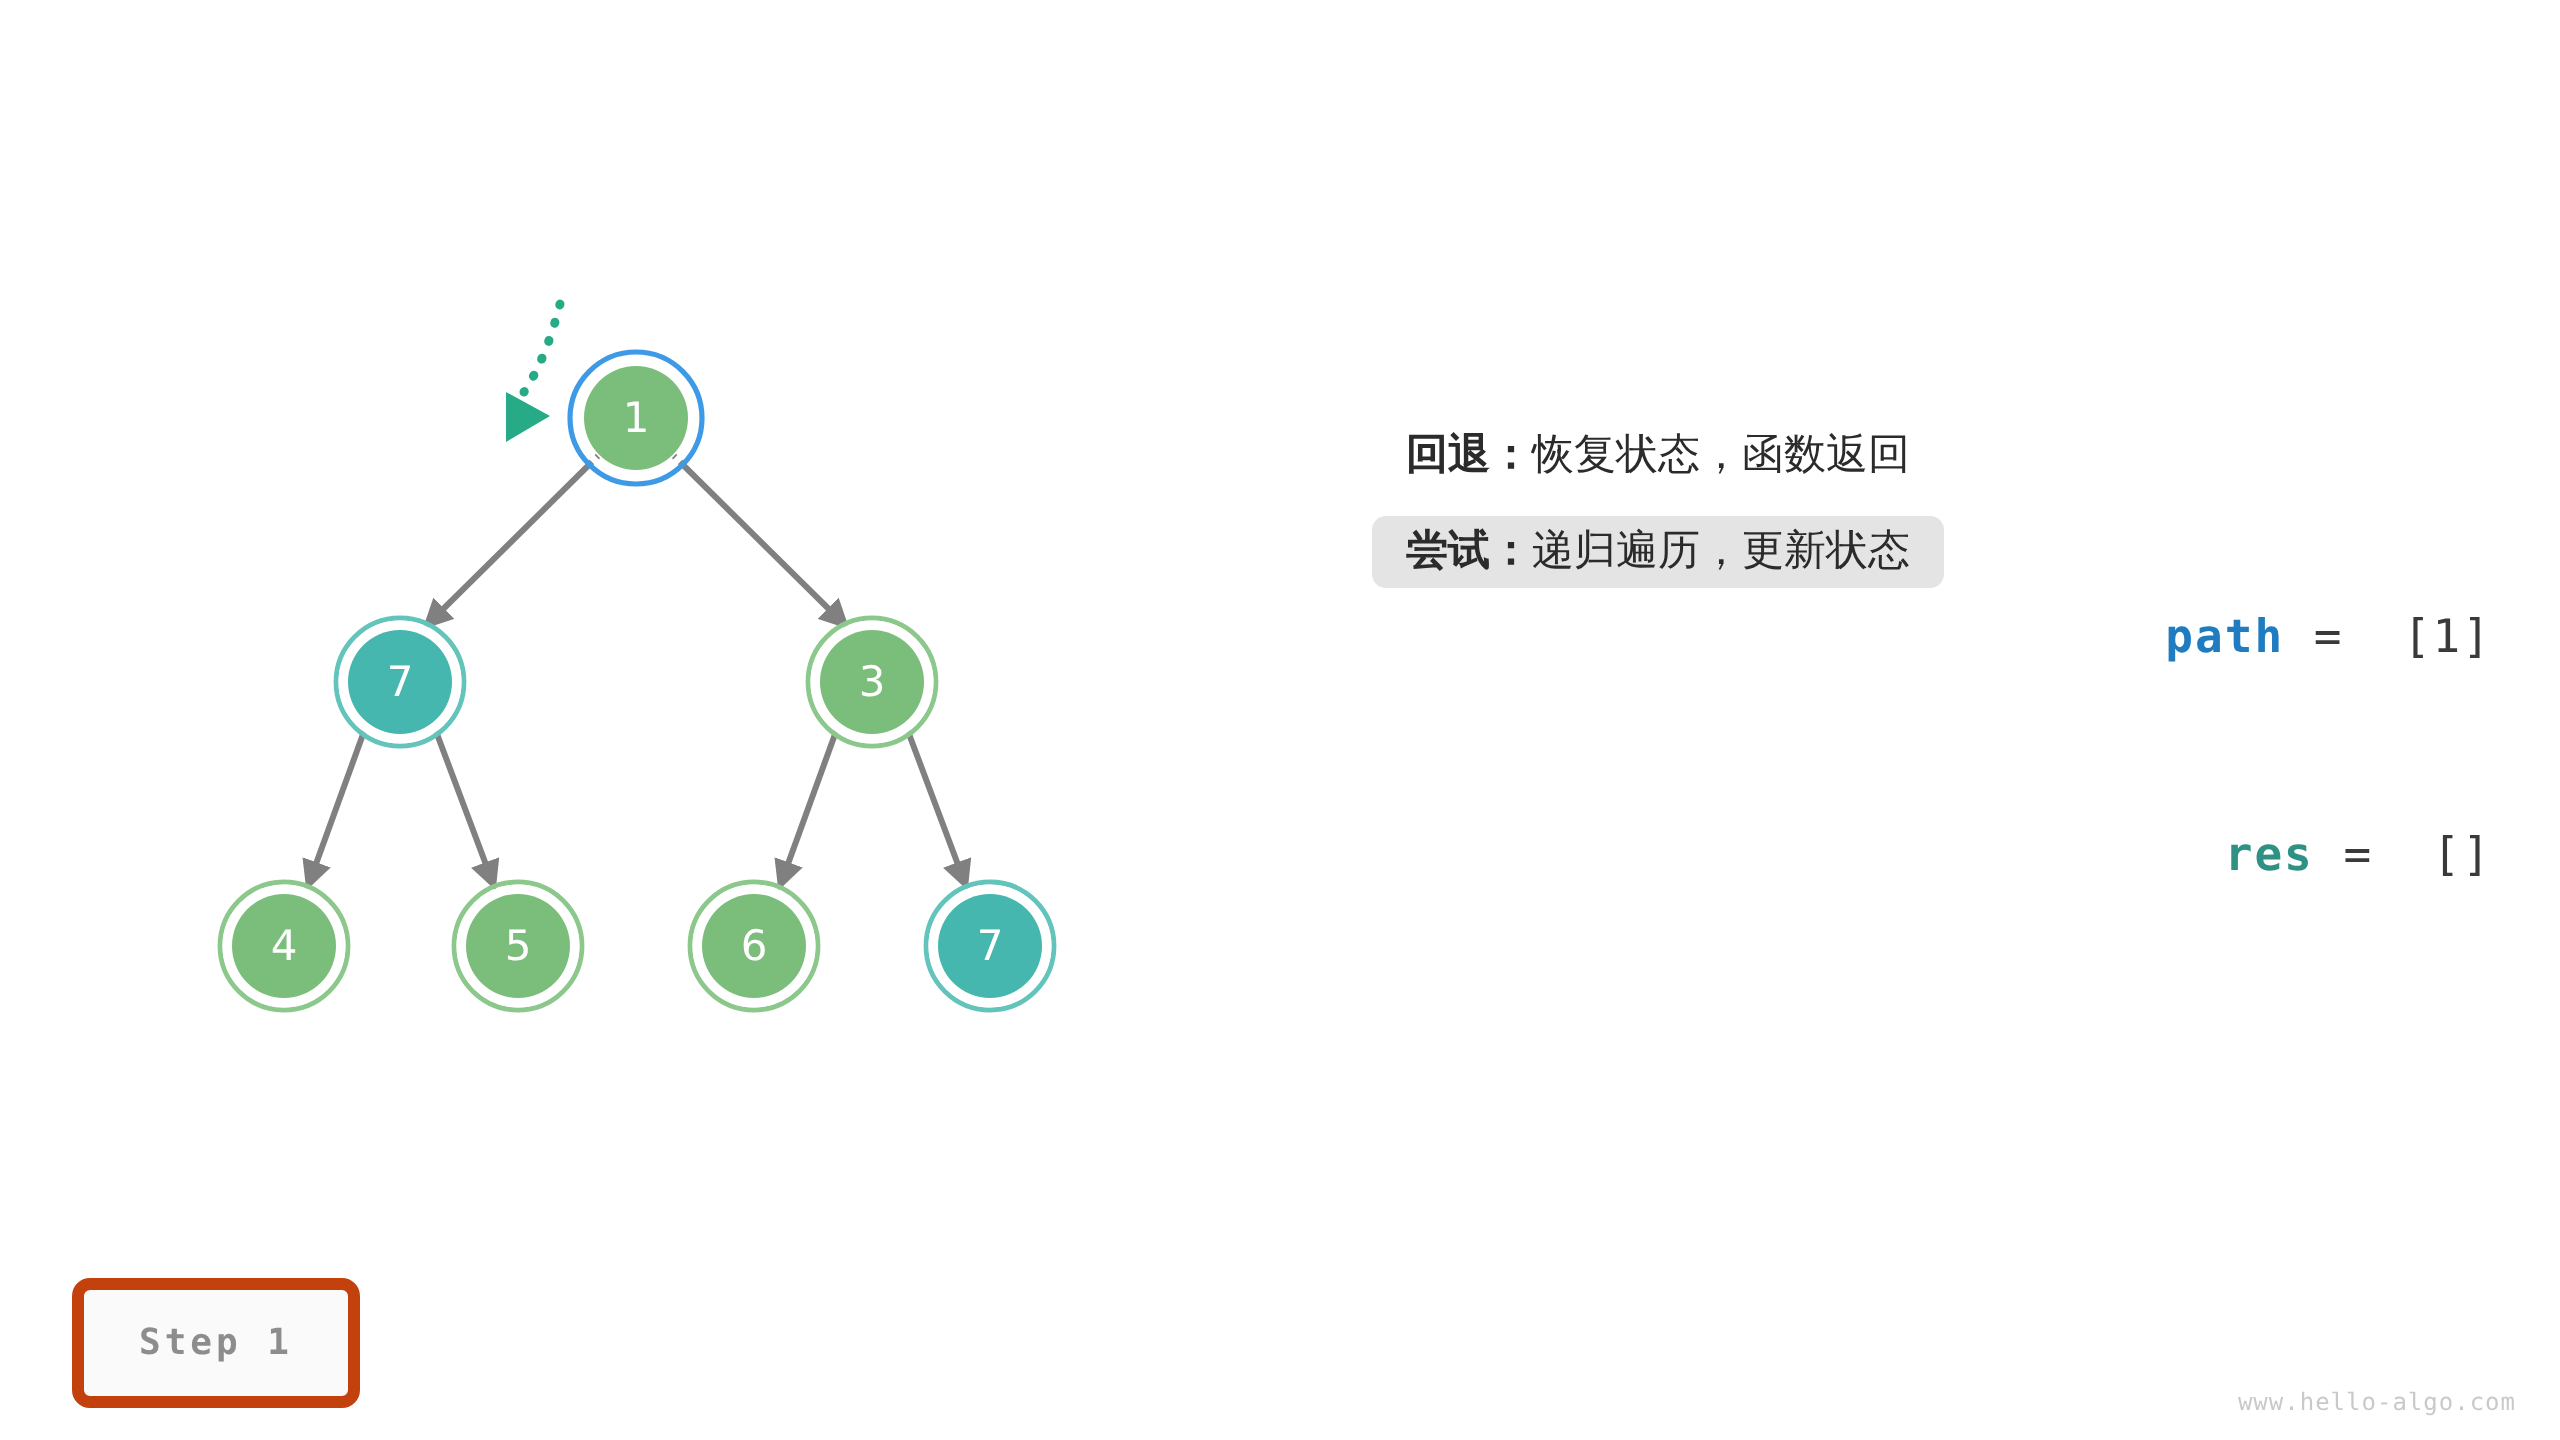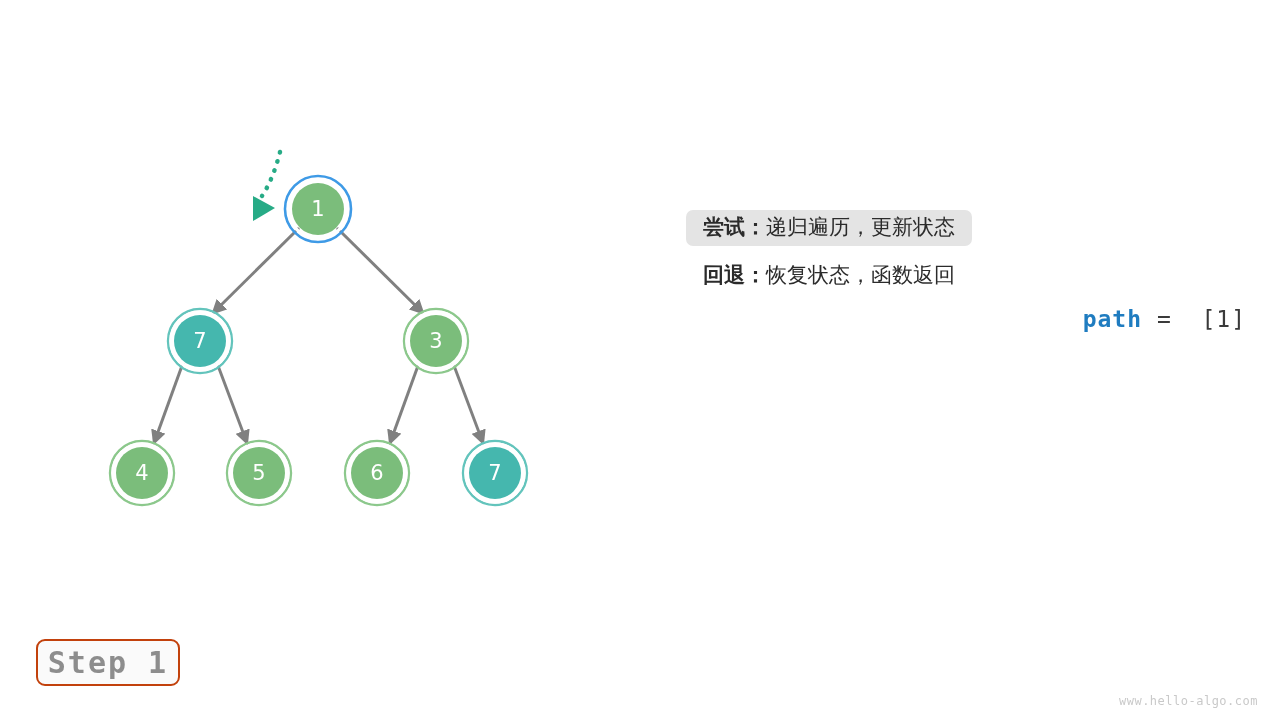--- a/index.html
+++ b/index.html
@@ -88,28 +88,28 @@
   .tok-path { color: #1f7cc0; font-weight: bold; }
   .tok-res  { color: #2e9183; font-weight: bold; }
   .tok-rest { color: #3a3a3a; }
 
   
   #step-badge {
     position: absolute;
     left: 36px;
     top: 639px;
     width: 144px;
-    height: 47px;
+    height: 65px;
     box-sizing: border-box;
-    border: 2px solid #c2410c;
+    border: 6px solid #c2410c;
     border-radius: 9px;
     background: #fafafa;
     color: #8d8d8d;
     font-family: "DejaVu Sans Mono", "Liberation Mono", monospace;
-    font-size: 30px;
+    font-size: 18px;
     font-weight: bold;
     letter-spacing: 2px;
     display: flex;
     align-items: center;
     justify-content: center;
     user-select: none;
   }
 
   
   #watermark {
@@ -204,29 +204,30 @@
     <div class="node-label" style="left:404px; top:309px;">3</div>
     <div class="node-label" style="left:110px; top:441px;">4</div>
     <div class="node-label" style="left:227px; top:441px;">5</div>
     <div class="node-label" style="left:345px; top:441px;">6</div>
     <div class="node-label" style="left:463px; top:441px;">7</div>
   </div>
 
   <div id="info-panel">
 
     <div class="info-line spaced">
+      <span class="plain-row"><span class="zh-bold">回退：</span><span class="zh-normal">恢复状态，函数返回</span></span>
+    </div>
+
+    <div class="info-line spaced">
       <span class="hl-box"><span class="zh-bold">尝试：</span><span class="zh-normal">递归遍历，更新状态</span></span>
     </div>
 
-    <div class="info-line spaced">
-      <span class="plain-row"><span class="zh-bold">回退：</span><span class="zh-normal">恢复状态，函数返回</span></span>
-    </div>
-
     <div class="code-line" style="margin-top:4px;"><span class="tok-path">path</span><span class="tok-rest"> =  [1]</span></div>
 
+    <div class="code-line" style="margin-top:83px;"><span class="tok-res">res</span><span class="tok-rest"> =  []</span></div>
   </div>
 
   <div id="step-badge">
     <span>Step 1</span>
   </div>
 
   <div id="watermark">www.hello-algo.com</div>
 
 </div>
 

